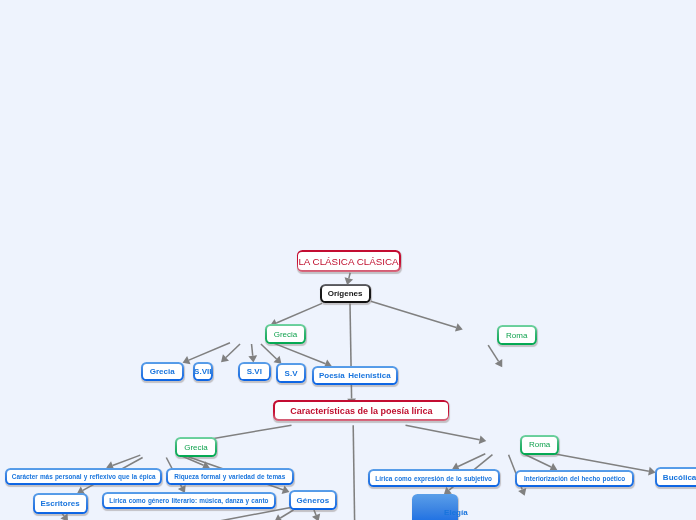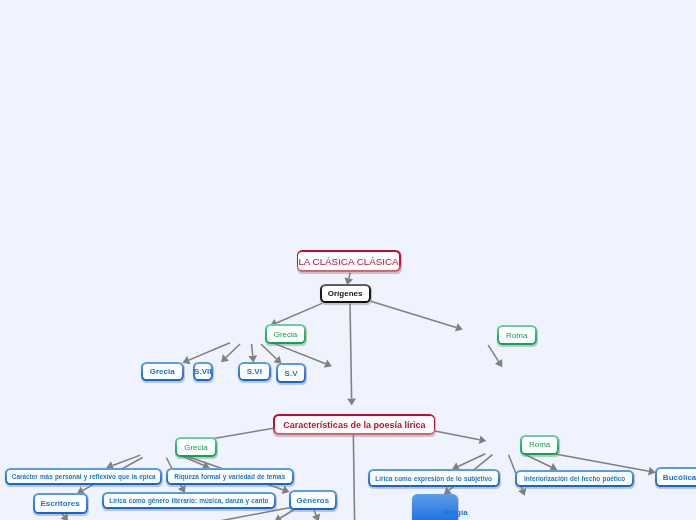--- a/index.html
+++ b/index.html
@@ -170,21 +170,26 @@
     <div class="node n-blue fs-big" style="left: 238px; top: 361.5px; width: 32.7px; height: 19.8px; border-radius: 6px;">
       <div class="inner">
         <span>S.VI</span>
       </div>
     </div>
     <div class="node n-blue fs-big" style="left: 276.3px; top: 363px; width: 29.5px; height: 19.8px;">
       <div class="inner">
         <span>S.V</span>
       </div>
     </div>
-    <div class="node n-red fs-carac" style="left: 273.4px; top: 414px; width: 162px; height: 20.8px;">
+    <div class="node n-blue fs-big" style="left: 311.6px; top: 365.8px; width: 86.4px; height: 18.9px;">
+      <div class="inner">
+        <span>Poesía Helenística</span>
+      </div>
+    </div>
+    <div class="node n-red fs-carac" style="left: 273.4px; top: 400px; width: 176px; height: 20.8px;">
       <div class="inner">
         <span>Características de la poesía lírica</span>
       </div>
     </div>
     <div class="node n-green fs-big" style="left: 140.3px; top: 437.3px; width: 41.4px; height: 20.2px;">
       <div class="inner">
         <span>Grecia</span>
       </div>
     </div>
     <div class="node n-green fs-big" style="left: 485.3px; top: 434.7px; width: 38.7px; height: 20px;">

